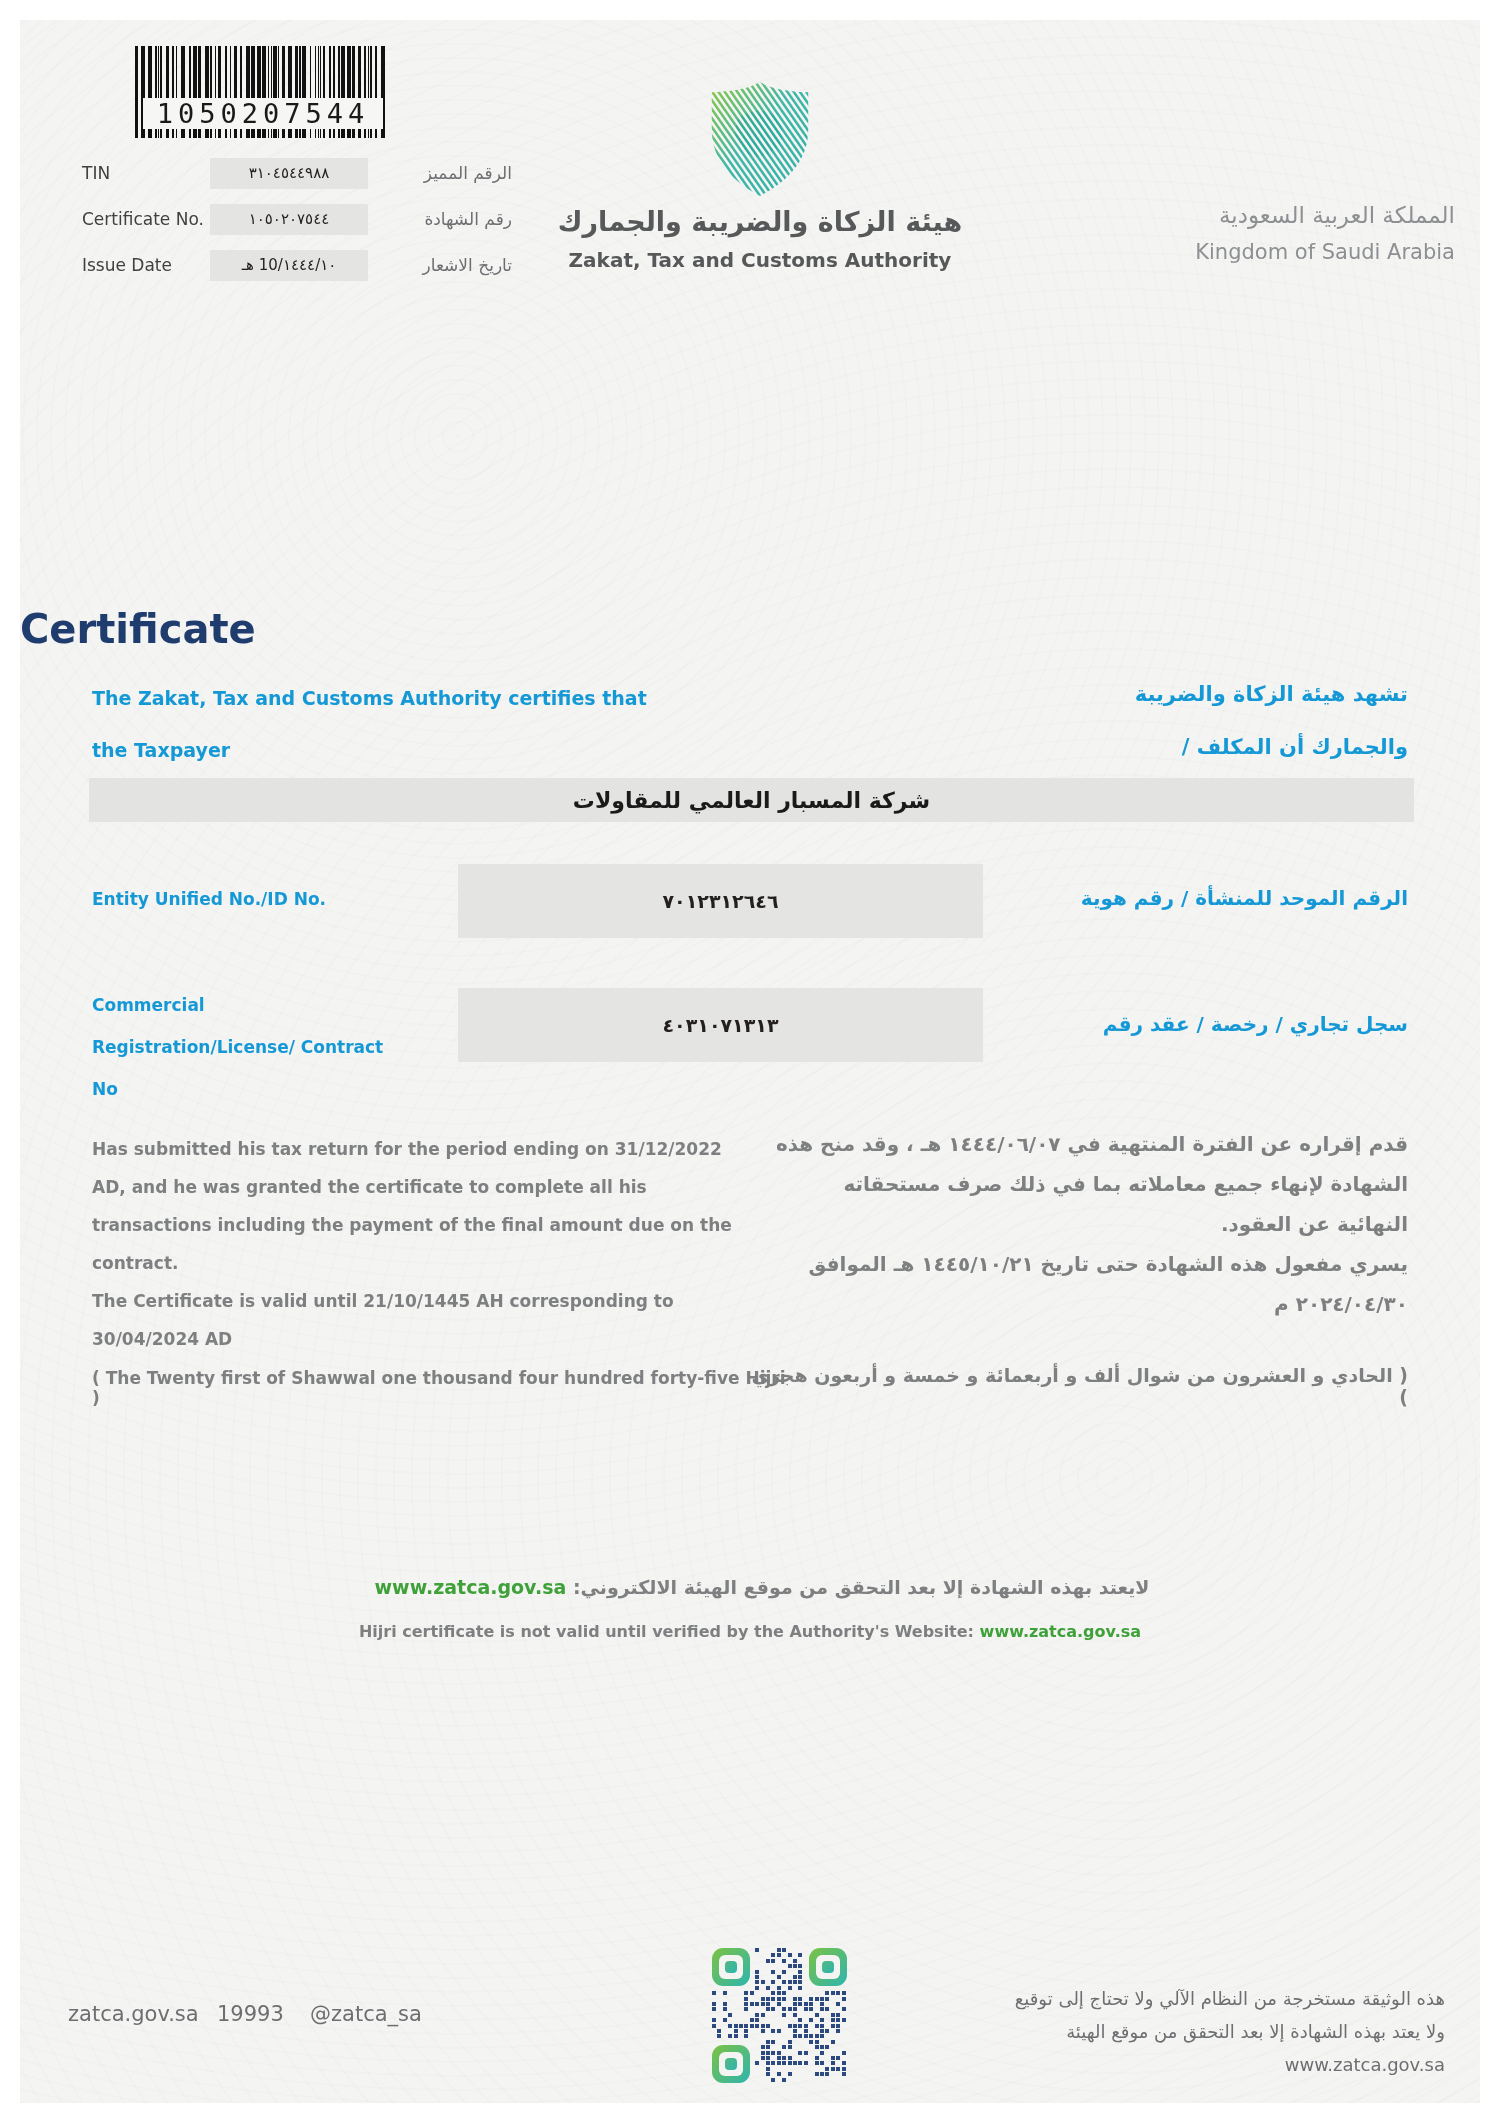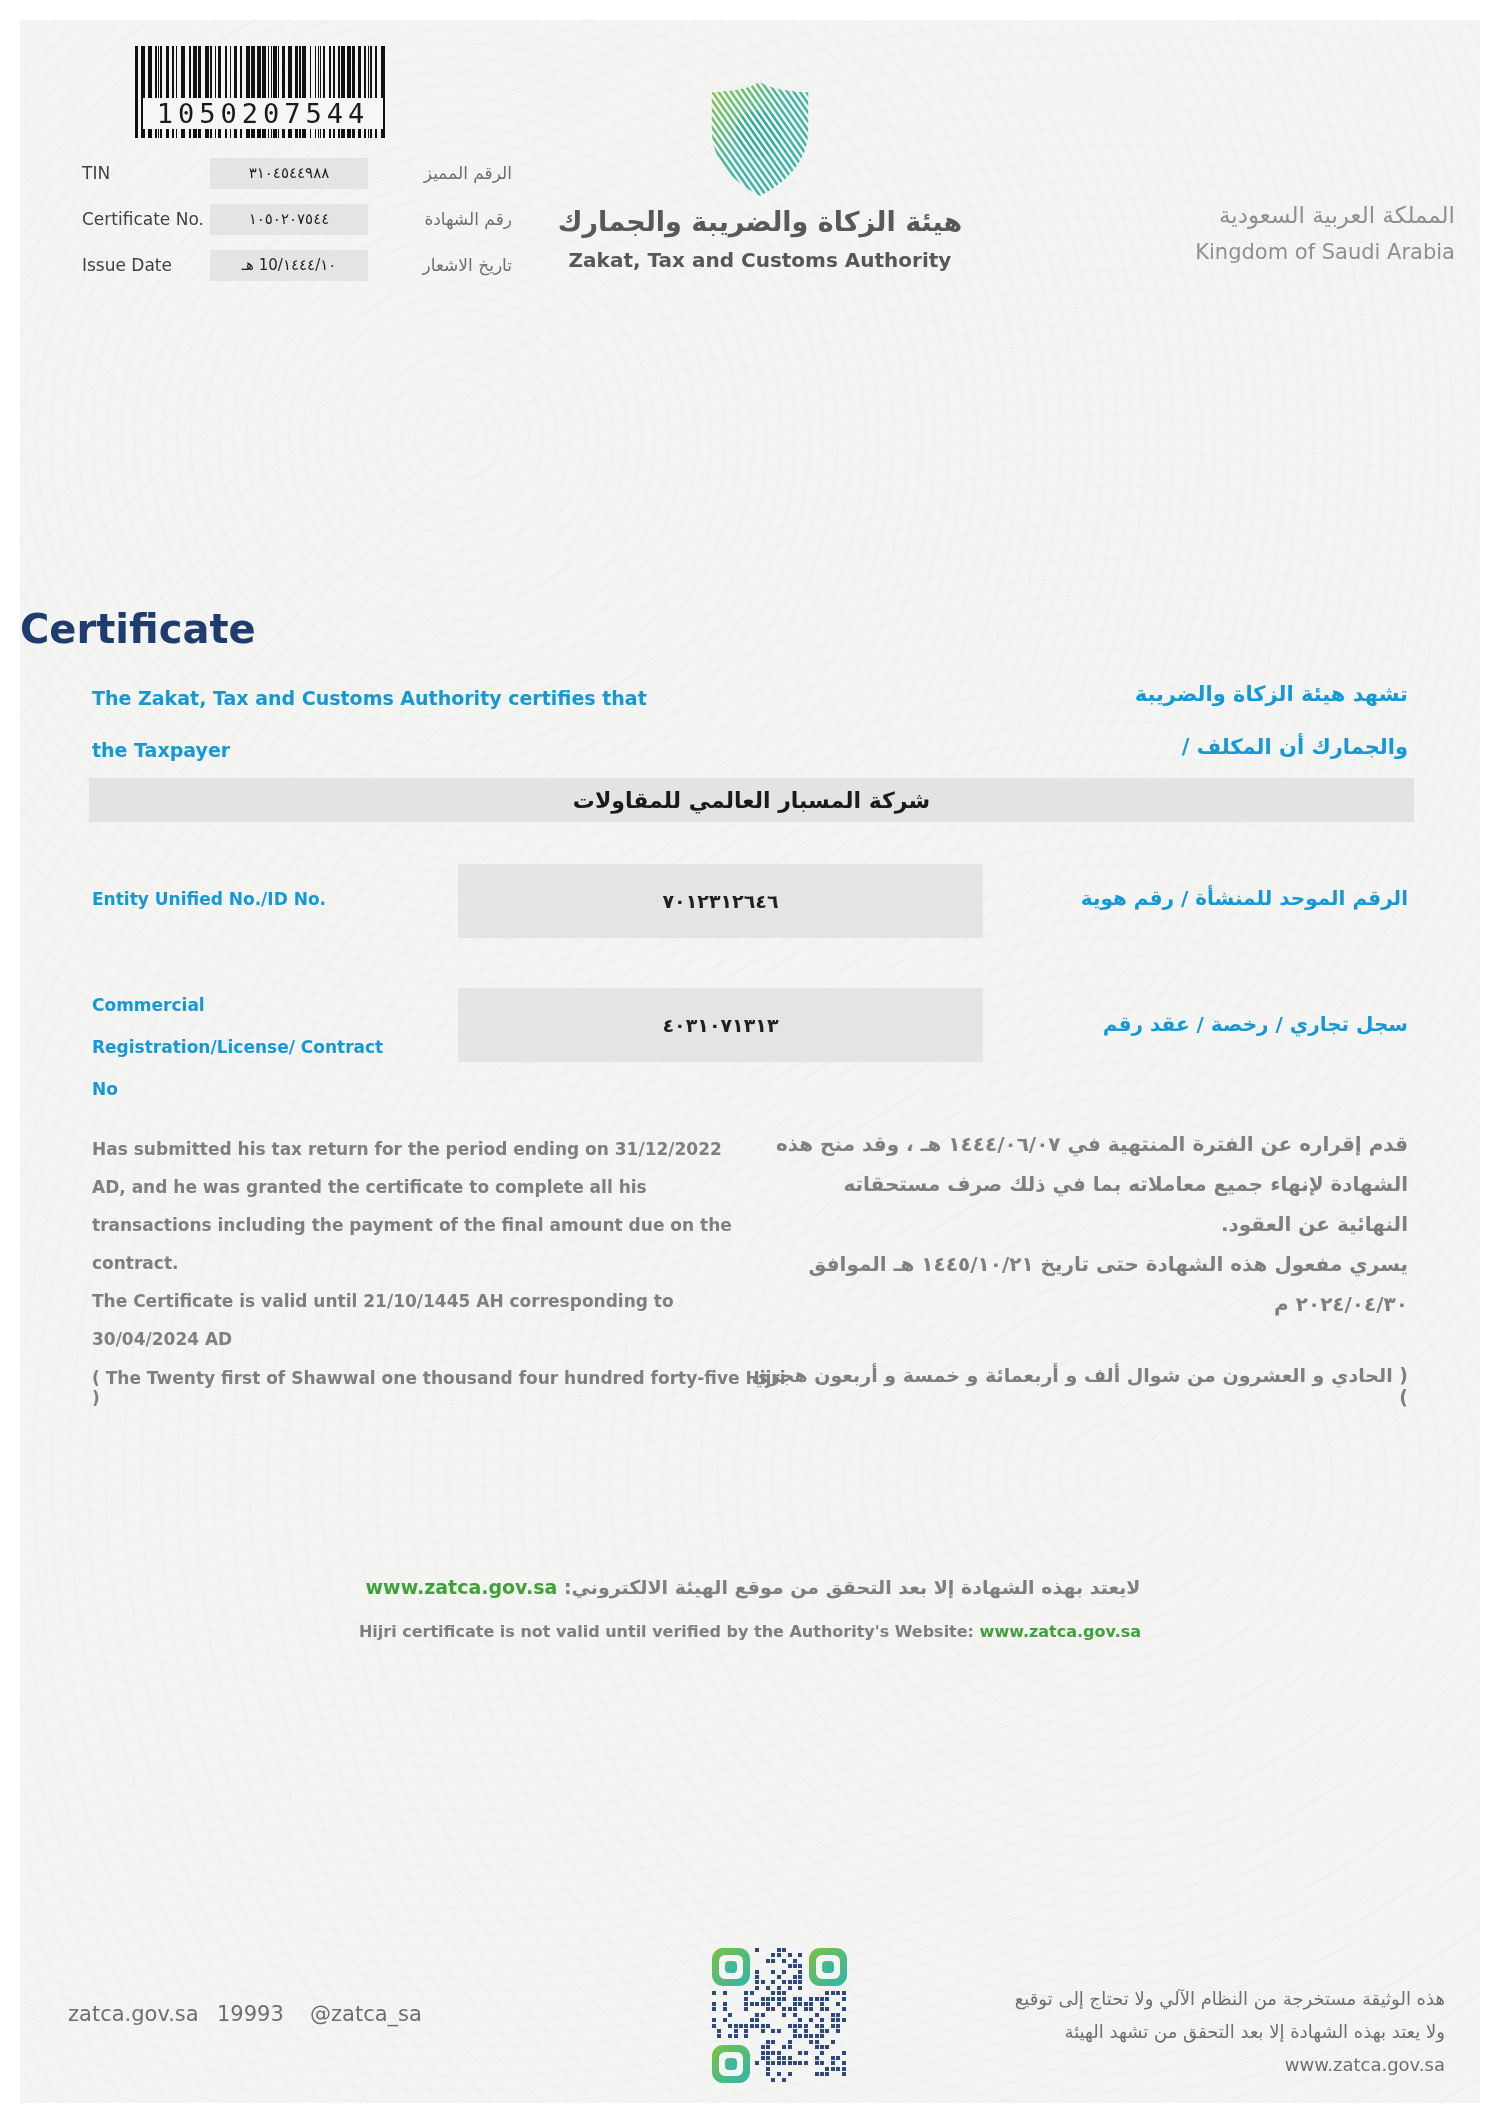--- a/index.html
+++ b/index.html
@@ -54,21 +54,21 @@
   .row-value{font-size:19px;font-weight:bold;color:#231f20;}
   .row-label-ar{right:72px;width:420px;font-size:20px;font-weight:bold;color:#1598d6;}
 
   
   .body-en{left:72px;top:1110px;width:668px;font-size:17px;font-weight:bold;color:#7e7f81;line-height:38px;}
   .body-ar{right:72px;top:1104px;width:640px;text-align:right;font-size:20px;font-weight:bold;color:#7e7f81;line-height:40px;}
   .hijri-en{left:72px;top:1348px;width:700px;font-size:17px;font-weight:bold;color:#7e7f81;}
   .hijri-ar{right:72px;top:1344px;width:660px;text-align:right;font-size:19px;font-weight:bold;color:#7e7f81;}
 
   
-  .verify-ar{left:3px;top:1556px;width:1460px;text-align:center;font-size:19px;font-weight:bold;color:#7e7f81;}
+  .verify-ar{left:12px;top:1556px;width:1460px;text-align:center;font-size:19px;font-weight:bold;color:#7e7f81;}
   .verify-en{left:0;top:1602px;width:1460px;text-align:center;font-size:16px;font-weight:bold;color:#7e7f81;}
   .green-link{color:#3fa139;font-weight:bold;}
 
   
   .footer-site{left:48px;top:1982px;font-size:21px;color:#6d6e71;}
   .footer-phone{left:197px;top:1982px;font-size:21px;color:#6d6e71;}
   .footer-twitter{left:290px;top:1982px;font-size:21px;color:#6d6e71;}
   #qr{left:692px;top:1928px;width:135px;height:135px;}
   #qr .m{position:absolute;width:4px;height:4px;background:#2c4a80;}
   .finder{position:absolute;width:38px;height:38px;border-radius:11px;background:linear-gradient(135deg,#7cc243,#2eb5ae);}
@@ -433,17 +433,17 @@
       <div class="m" style="left: 102.6px; top: 124.2px;"></div>
       <div class="m" style="left: 108px; top: 124.2px;"></div>
       <div class="m" style="left: 113.4px; top: 124.2px;"></div>
       <div class="m" style="left: 129.6px; top: 124.2px;"></div>
       <div class="m" style="left: 59.4px; top: 129.6px;"></div>
       <div class="m" style="left: 70.2px; top: 129.6px;"></div>
     </div>
 
   <div class="abs footer-note rtl">
     <div>هذه الوثيقة مستخرجة من النظام الآلي ولا تحتاج إلى توقيع</div>
-    <div>ولا يعتد بهذه الشهادة إلا بعد التحقق من تشهد الهيئة</div>
+    <div>ولا يعتد بهذه الشهادة إلا بعد التحقق من موقع الهيئة</div>
     <div dir="ltr" style="direction:ltr;">www.zatca.gov.sa</div>
   </div>
 
 </div>
 
 </body></html>

